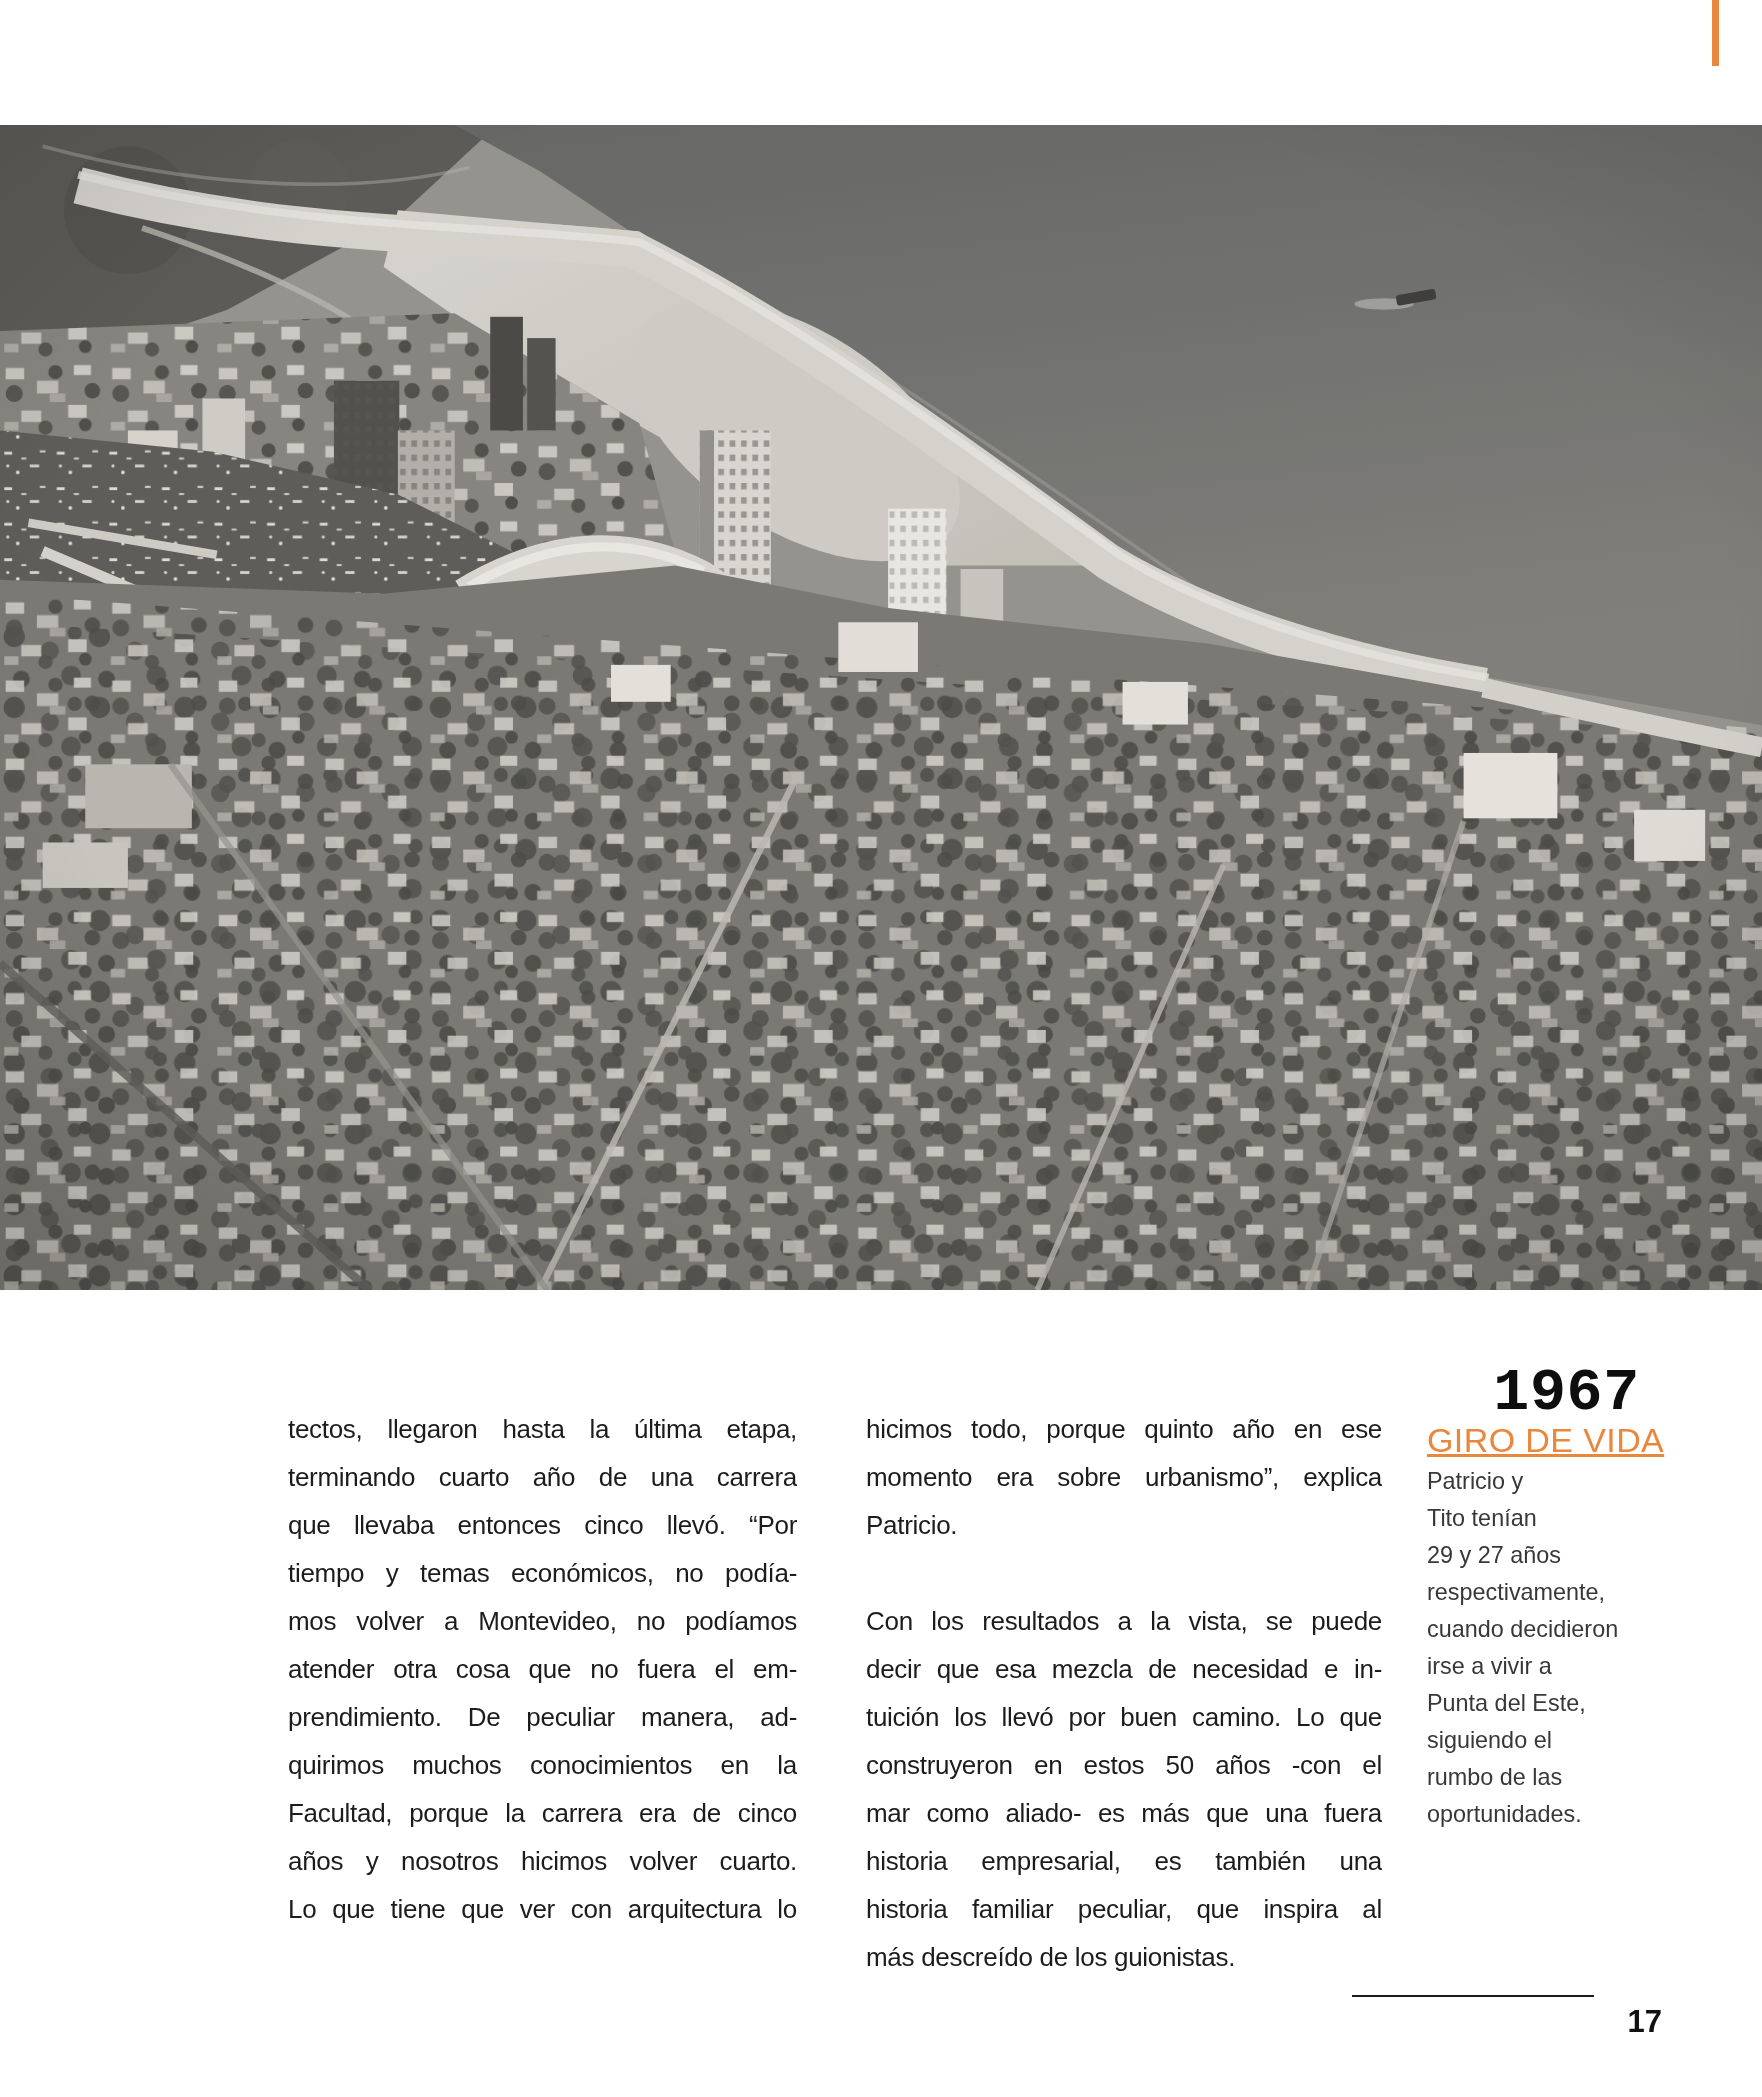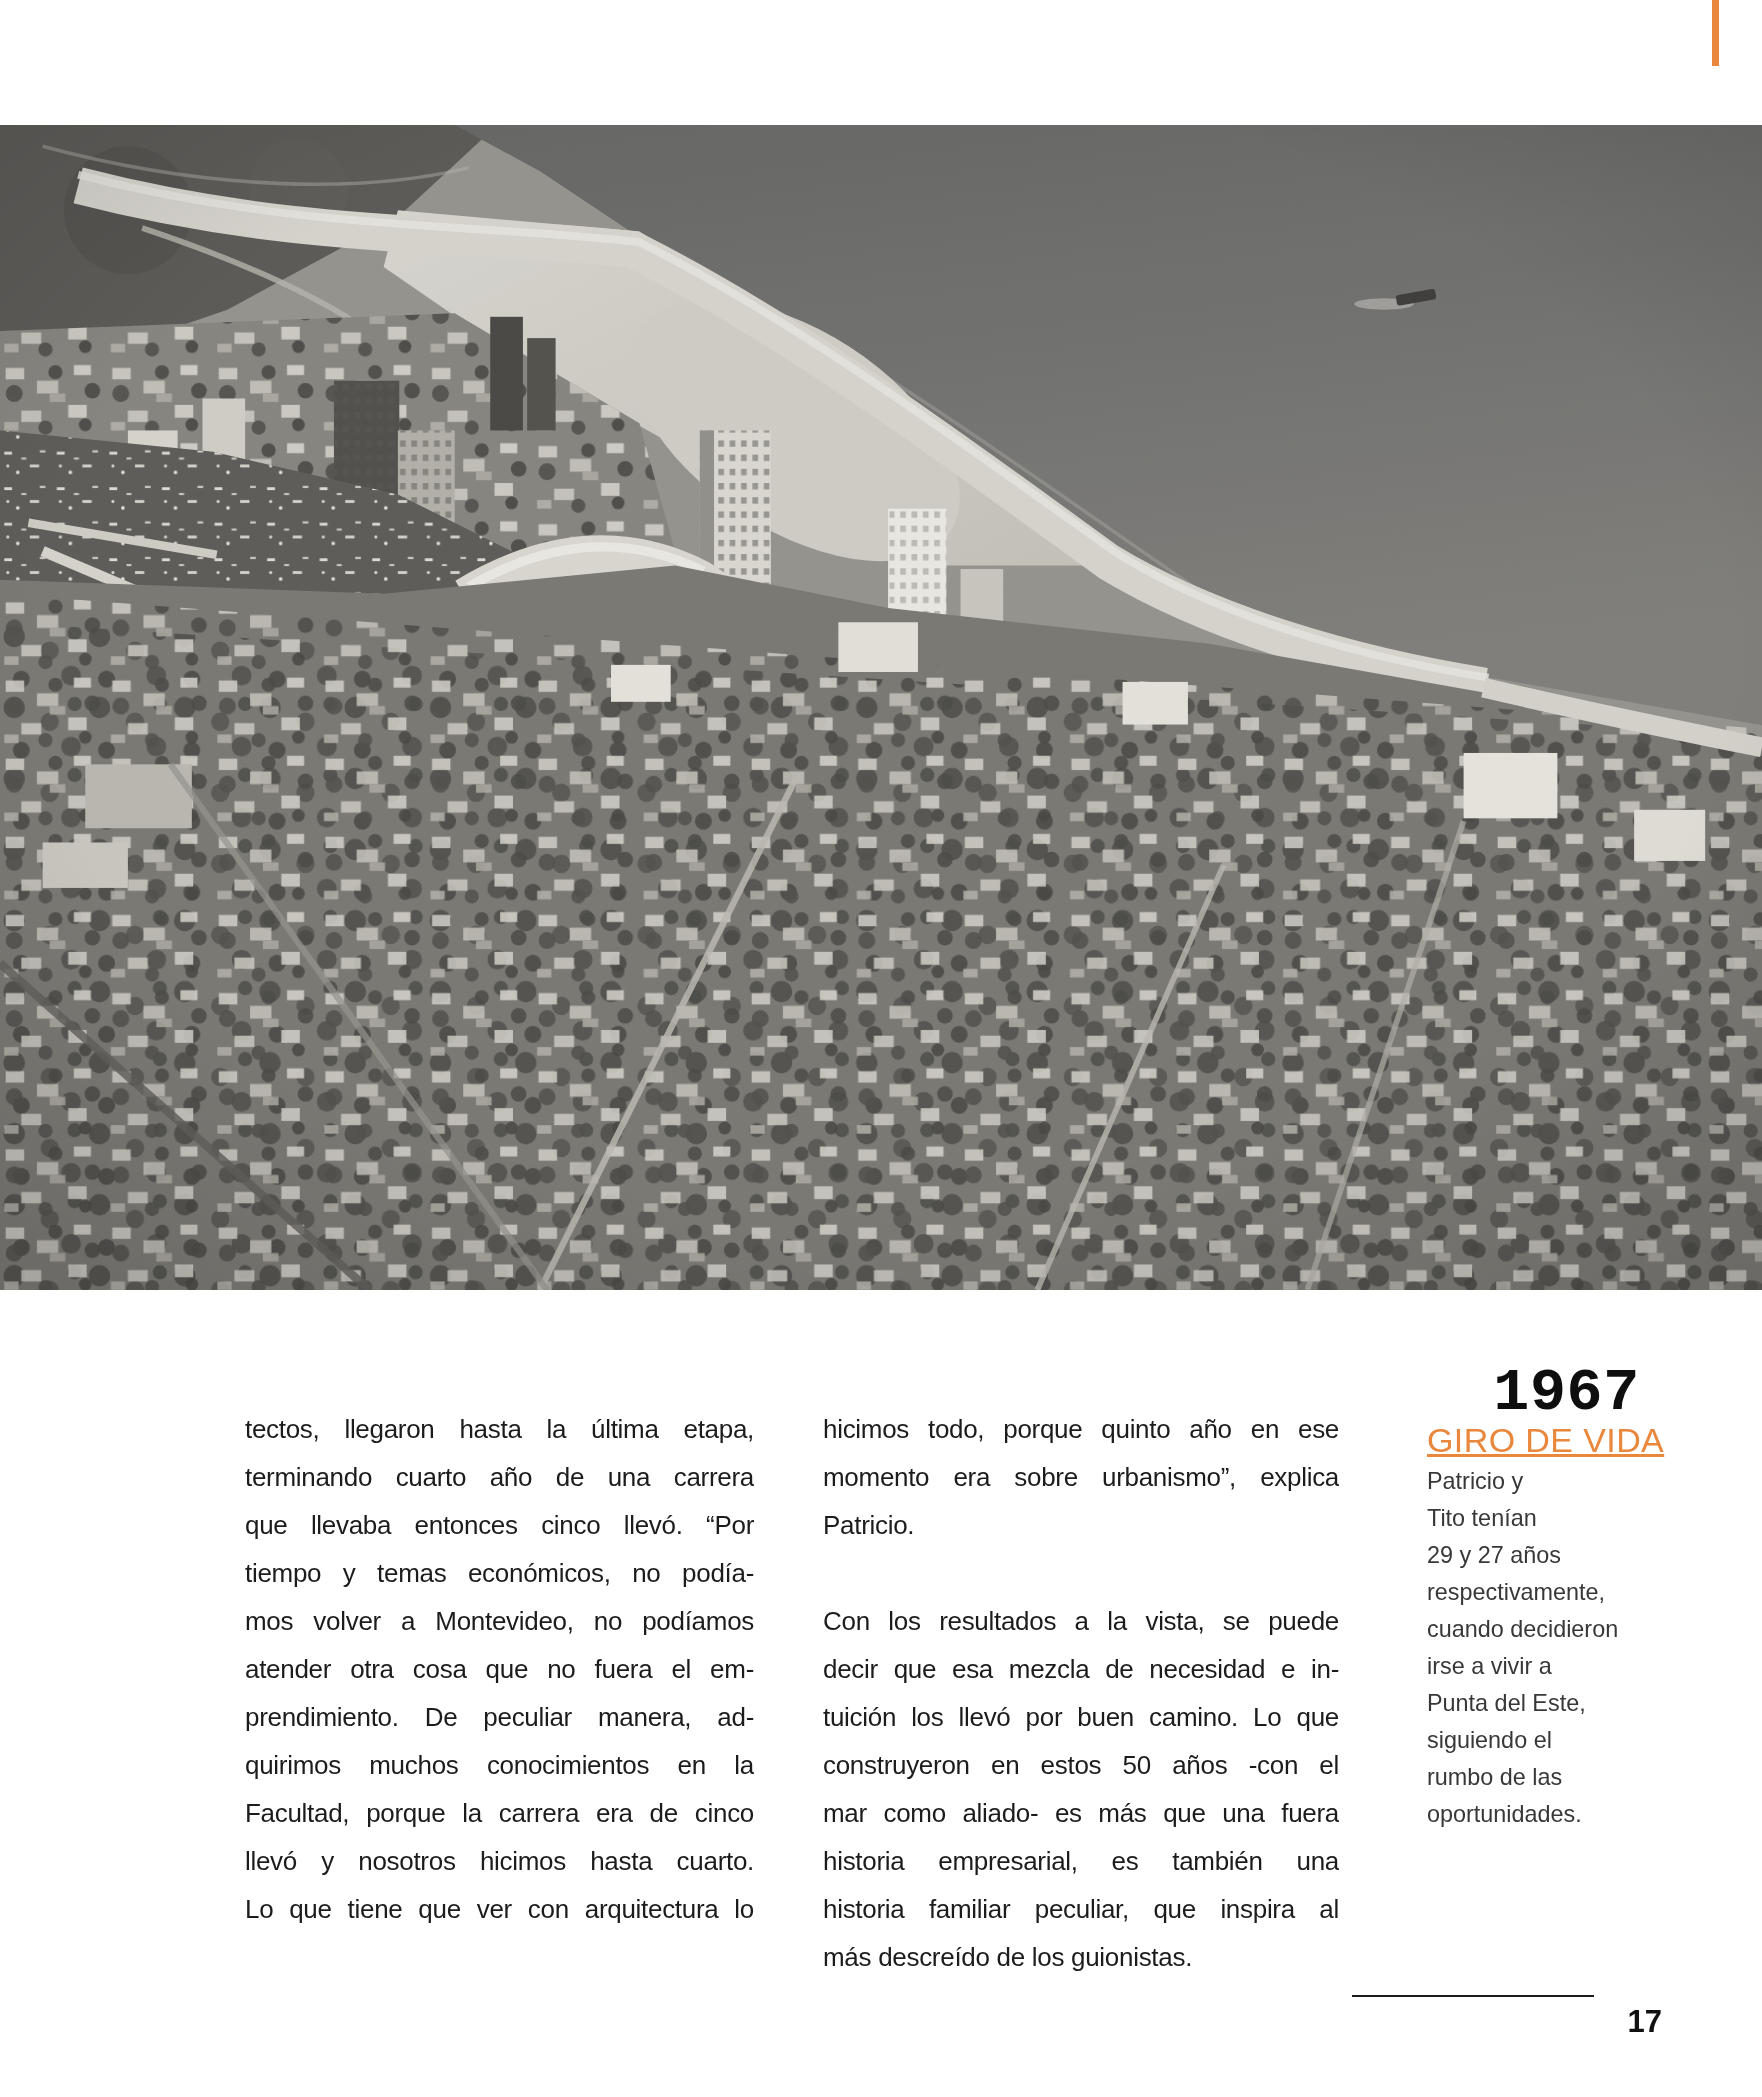--- a/index.html
+++ b/index.html
@@ -4,21 +4,21 @@
 <style>
   html,body{margin:0;padding:0;background:#ffffff;}
   .page{
     position:relative; width:1762px; height:2097px; background:#ffffff;
     font-family:"Liberation Sans", sans-serif; overflow:hidden;
   }
   .accent-line{position:absolute; left:1712px; top:0; width:7px; height:66px; background:#E9873C;}
   .photo{position:absolute; left:0; top:125px; width:1762px; height:1165px;}
   .photo svg{display:block; width:100%; height:100%;}
 
-  .col{position:absolute; top:1405px; color:#1C1C1C; font-size:26px; line-height:48px; letter-spacing:-0.3px; font-weight:400;}
+  .col{position:absolute; top:1405px; color:#1C1C1C; font-size:26px; line-height:48px; letter-spacing:-0.3px; font-weight:400;margin-left:43px;}
   .col1{left:245px;  width:509px;}
   .col2{left:823px; width:516px;}
   .jline{text-align:justify; text-align-last:justify; white-space:normal; height:48px; overflow:hidden;}
   .jline.end{text-align-last:left;}
   .pgap{height:48px;}
 
   .sidebar{position:absolute; left:1427px; top:1371px; width:213px; color:#333333;}
   .sb-year{font-family:Liberation Mono, monospace; font-weight:700; font-size:60px; color:#0e0e0e; letter-spacing:0.7px; line-height:45px; margin-bottom:8.5px;text-align:right;}
   .sb-heading{color:#E9873C; font-size:34px; line-height:31px; margin-bottom:7px; white-space:nowrap; letter-spacing:0.4px;text-decoration:underline;}
   .sb-line{font-size:23.4px; line-height:37px; white-space:nowrap; color:#383838;}
@@ -167,21 +167,21 @@
   <div class="col col1">
     <div class="jline">tectos, llegaron hasta la última etapa,</div>
     <div class="jline">terminando cuarto año de una carrera</div>
     <div class="jline">que llevaba entonces cinco llevó. “Por</div>
     <div class="jline">tiempo y temas económicos, no podía-</div>
     <div class="jline">mos volver a Montevideo, no podíamos</div>
     <div class="jline">atender otra cosa que no fuera el em-</div>
     <div class="jline">prendimiento. De peculiar manera, ad-</div>
     <div class="jline">quirimos muchos conocimientos en la</div>
     <div class="jline">Facultad, porque la carrera era de cinco</div>
-    <div class="jline">llevó y nosotros hicimos hasta cuarto.</div>
+    <div class="jline">años y nosotros hicimos volver cuarto.</div>
     <div class="jline">Lo que tiene que ver con arquitectura lo</div>
   </div>
 
   <div class="col col2">
     <div class="jline">hicimos todo, porque quinto año en ese</div>
     <div class="jline">momento era sobre urbanismo”, explica</div>
     <div class="jline end">Patricio.</div>
     <div class="pgap"></div>
     <div class="jline">Con los resultados a la vista, se puede</div>
     <div class="jline">decir que esa mezcla de necesidad e in-</div>

